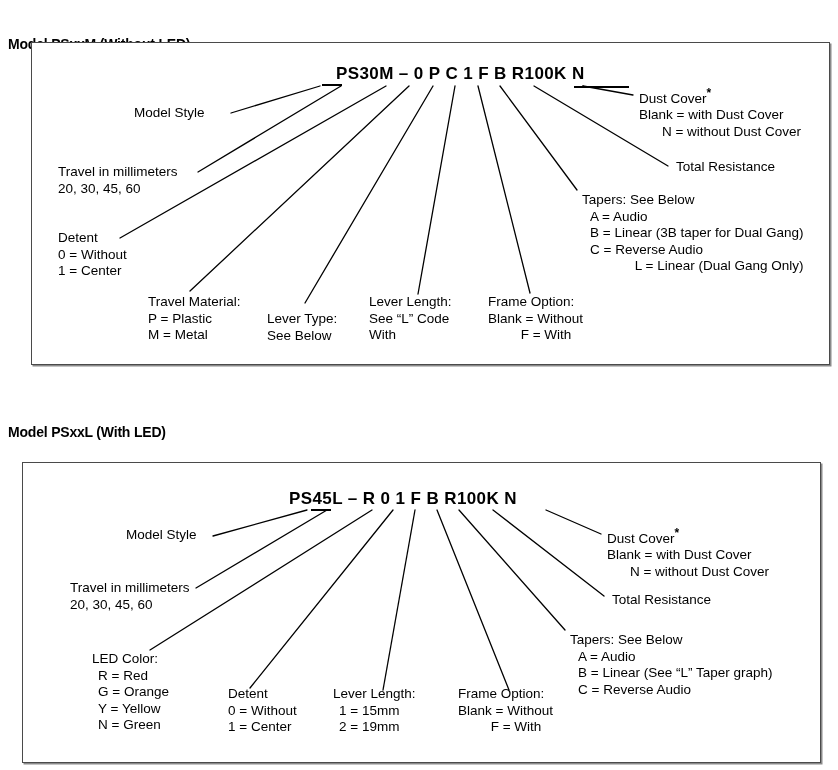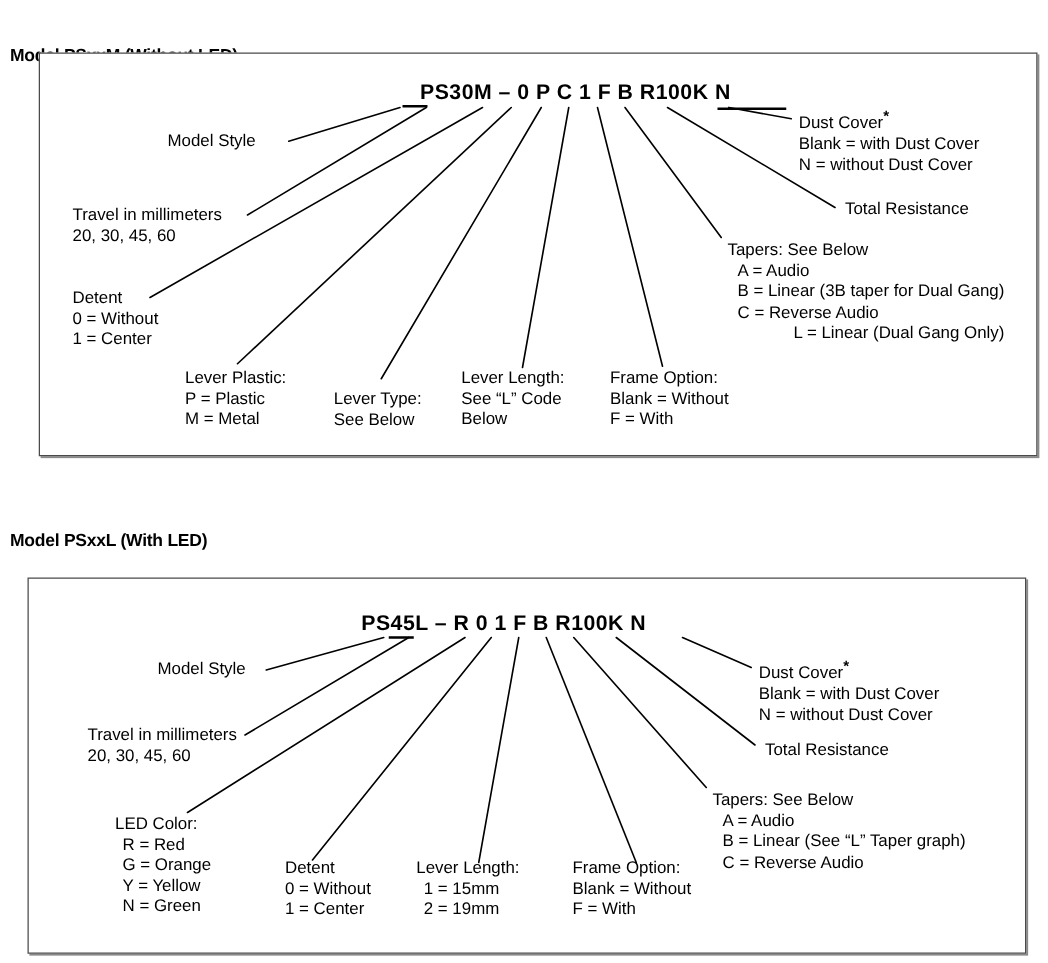--- a/index.html
+++ b/index.html
@@ -43,21 +43,21 @@
     height:2px;
     background:#000;
   }
   .lbl{
     position:absolute;
     font-size:13.5px;
     line-height:16.5px;
     white-space:nowrap;
   }
   .lbl .ln{display:block;}
-  .lbl .ln.ind{text-align:left;}
+  .lbl .ln.ind{text-align:center;}
   .sup{font-size:12px;vertical-align:super;font-weight:bold;}
 </style>
 </head>
 <body>
 
 <div class="section-title" style="left:8px; top:4px;margin-top:32px;">Model PSxxM (Without LED)</div>
 
 <div class="diagram-box" style="left:31px; top:42px; width:799px; height:323px;"></div>
 
 <svg class="svg-layer" viewBox="0 0 838 770">
@@ -99,34 +99,34 @@
   <span class="ln">20, 30, 45, 60</span>
 </div>
 
 <div class="lbl" style="left:58px; top:230px;">
   <span class="ln">Detent</span>
   <span class="ln">0 = Without</span>
   <span class="ln">1 = Center</span>
 </div>
 
 <div class="lbl" style="left:148px; top:294px;">
-  <span class="ln">Lever Plastic:</span>
+  <span class="ln">Travel Material:</span>
   <span class="ln">P = Plastic</span>
   <span class="ln">M = Metal</span>
 </div>
 
 <div class="lbl" style="left:267px; top:311px;">
   <span class="ln">Lever Type:</span>
   <span class="ln">See Below</span>
 </div>
 
 <div class="lbl" style="left:369px; top:294px;">
   <span class="ln">Lever Length:</span>
   <span class="ln">See “L” Code</span>
-  <span class="ln">Below</span>
+  <span class="ln">With</span>
 </div>
 
 <div class="lbl" style="left:488px; top:294px; width:116px;">
   <span class="ln">Frame Option:</span>
   <span class="ln">Blank = Without</span>
   <span class="ln ind">F = With</span>
 </div>
 
 <div class="lbl" style="left:582px; top:192px;">
   <span class="ln">Tapers: See Below</span>

